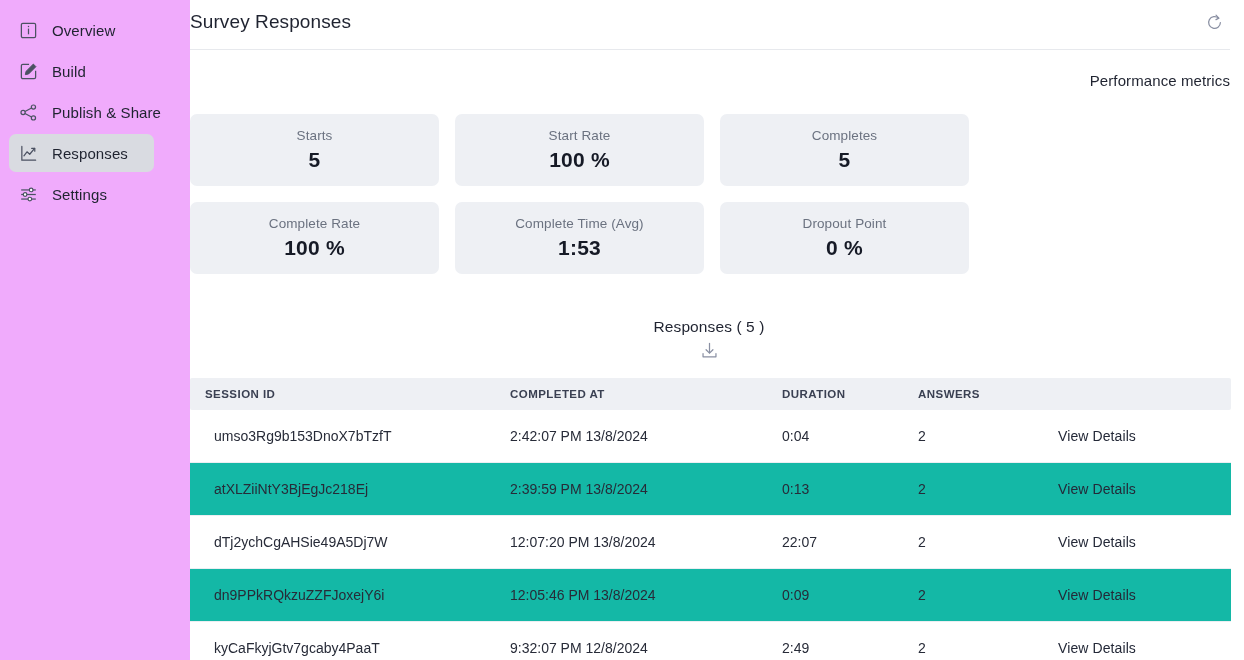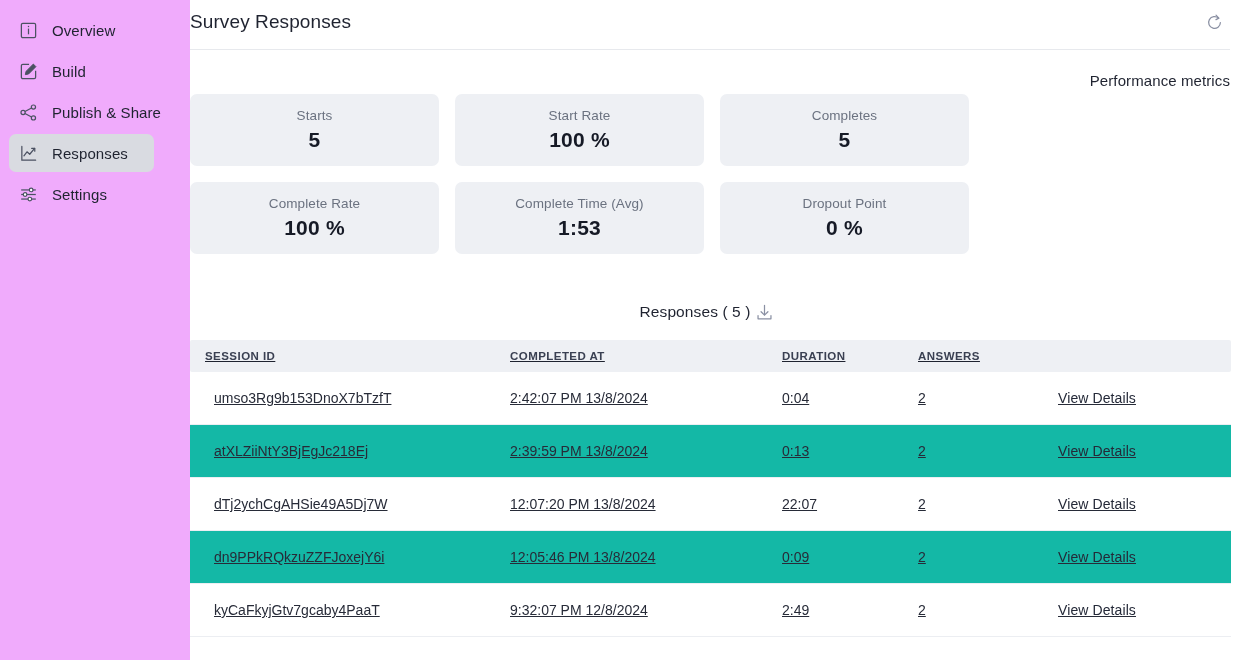--- a/index.html
+++ b/index.html
@@ -108,21 +108,21 @@
     margin: 22px 0 0 0;
     letter-spacing: .1px;
     text-align: right;
   }
 
   
   .metrics {
     display: flex;
     flex-wrap: wrap;
     gap: 16px;
-    margin-top: 5px;
+    margin-top: 25px;
   }
 
   .metric-card {
     width: 249px;
     height: 72px;
     background: #eef0f4;
     border-radius: 7px;
     display: flex;
     flex-direction: column;
     align-items: center;
@@ -141,43 +141,43 @@
     font-size: 21px;
     font-weight: 700;
     color: #161a26;
     letter-spacing: .2px;
   }
 
   
   .responses-header {
     display: flex;
     align-items: center;
-    justify-content: center;
+    justify-content: space-between;
     margin: 44px 0 0 0;
     padding-right: 2px;
+    flex-direction: column;
   }
 
   .responses-title {
     font-size: 15.5px;
     font-weight: 400;
     color: #1f2330;
     letter-spacing: .1px;
   }
 
   
   .table {
     width: 1041px;
     margin-top: 14px;
   }
 
   .t-row {
     display: flex;
     align-items: center;
     height: 53px;
-    text-decoration: underline;
   }
 
   .t-head {
     background: #eef0f4;
     height: 32px;
     border-radius: 2px;
   }
 
   .t-head .t-cell {
     font-size: 11.5px;

